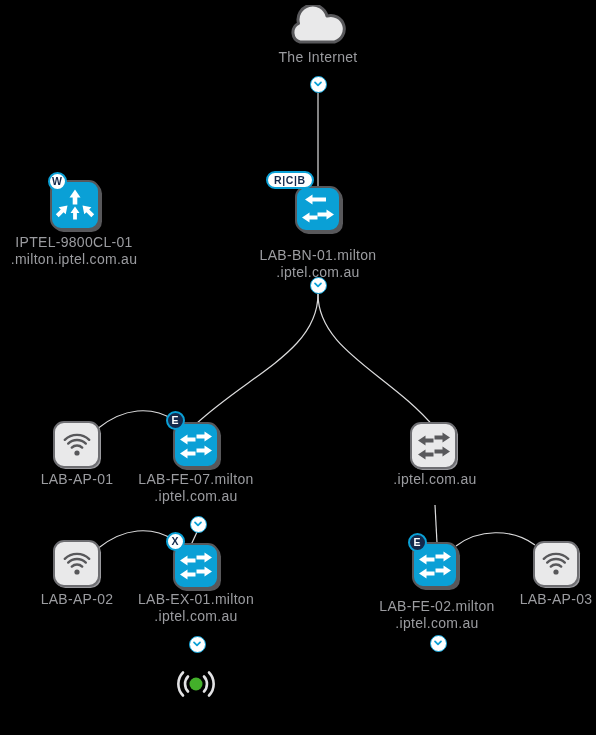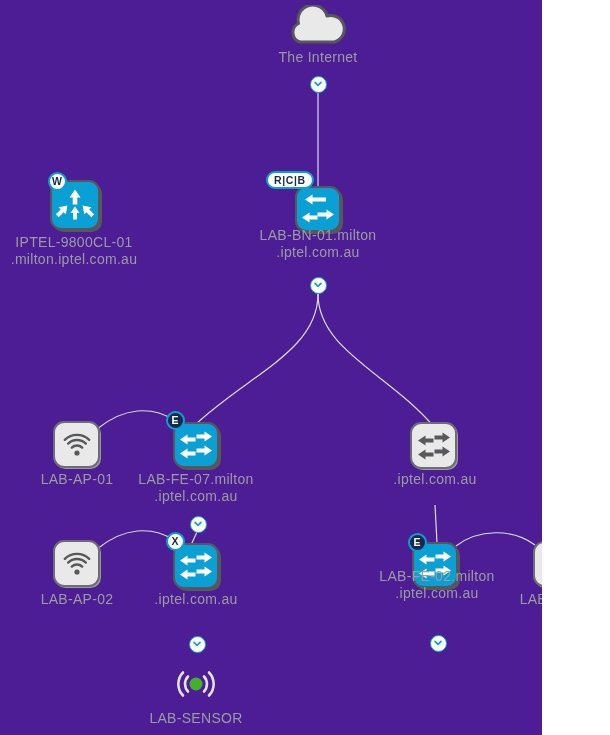--- a/index.html
+++ b/index.html
@@ -1,17 +1,17 @@
 <!DOCTYPE html>
 <html style="--accent-teal: #0aa0d6; --icon-stroke: #58585b; --icon-gray-fill: #e9e9ea; --link-gray: #dcdcdd; --label-gray: #9b9ca0; --badge-navy: #14294b; --sensor-green: #43b02a;"><head>
 <meta charset="utf-8">
 <style>
   html,body{margin:0;padding:0;background:#fff;}
   #canvas{
-    position:relative;width:542px;height:735px;background:#4c1d95;overflow:hidden;
+    position:relative;width:596px;height:735px;background:#000000;overflow:hidden;
     font-family:"Liberation Sans","DejaVu Sans",sans-serif;
   }
   #canvas svg{display:block;}
   .links{position:absolute;left:0;top:0;z-index:1;}
   .links path{stroke:var(--link-gray,#dcdcdd);stroke-width:1.2;fill:none;}
   .tile{
     position:absolute;z-index:2;box-sizing:border-box;
     border:2px solid var(--icon-stroke,#58585b);
     border-radius:11px;
     box-shadow:2.5px 2.5px 0 -0.5px var(--icon-stroke,#58585b);
@@ -108,21 +108,21 @@
   </div>
 
   <div class="tile" style="left:295px;top:186px;width:46px;height:46px">
     <svg class="glyph-fill" viewBox="0 0 40 40">
       <path d="M7,10.5 l7.5,-5 v3 h13.5 v4 h-13.5 v3 z"></path>
       <path d="M4,28.5 l7.5,-5 v3 h8 v4 h-8 v3 z"></path>
       <path d="M36,25.5 l-7.5,-5 v3 h-9 v4 h9 v3 z"></path>
     </svg>
   </div>
   <div class="pill" style="left:266px;top:171px">R|C|B</div>
-  <div class="lbl" style="left:238px;top:227px;width:160px">
+  <div class="lbl" style="left:238px;top:247px;width:160px">
     <span>LAB-BN-01.milton</span>
     <span>.iptel.com.au</span>
   </div>
   <div class="chev" style="left:309.5px;top:276.5px">
     <svg viewBox="0 0 14 14">
         <polyline points="3.5,5 7,8.5 10.5,5"></polyline>
       </svg>
   </div>
 
   <div class="tile gray" style="left:53px;top:421px;width:47px;height:47px">
@@ -183,38 +183,39 @@
   <div class="tile" style="left:173px;top:543px;width:46px;height:46px">
     <svg class="glyph-fill" viewBox="0 0 40 40">
       <path d="M4,14.5 l7.5,-5 v3 h8 v4 h-8 v3 z"></path>
       <path d="M36,11.5 l-7.5,-5 v3 h-8 v4 h8 v3 z"></path>
       <path d="M4,28.5 l7.5,-5 v3 h8 v4 h-8 v3 z"></path>
       <path d="M36,25.5 l-7.5,-5 v3 h-8 v4 h8 v3 z"></path>
     </svg>
   </div>
   <div class="badge" style="left:165.5px;top:531.5px">X</div>
   <div class="lbl" style="left:116px;top:591px;width:160px">
+    <span>LAB-EX-01.milton</span>
     <span>.iptel.com.au</span>
   </div>
   <div class="chev" style="left:188.5px;top:635.5px">
     <svg viewBox="0 0 14 14">
         <polyline points="3.5,5 7,8.5 10.5,5"></polyline>
       </svg>
   </div>
 
   <div class="tile" style="left:412px;top:542px;width:46px;height:46px">
     <svg class="glyph-fill" viewBox="0 0 40 40">
       <path d="M4,14.5 l7.5,-5 v3 h8 v4 h-8 v3 z"></path>
       <path d="M36,11.5 l-7.5,-5 v3 h-8 v4 h8 v3 z"></path>
       <path d="M4,28.5 l7.5,-5 v3 h8 v4 h-8 v3 z"></path>
       <path d="M36,25.5 l-7.5,-5 v3 h-8 v4 h8 v3 z"></path>
     </svg>
   </div>
   <div class="badge dark" style="left:407.5px;top:532.5px">E</div>
-  <div class="lbl" style="left:357px;top:568px;width:160px">
+  <div class="lbl" style="left:357px;top:598px;width:160px">
     <span>LAB-FE-02.milton</span>
     <span>.iptel.com.au</span>
   </div>
   <div class="chev" style="left:429.5px;top:634.5px">
     <svg viewBox="0 0 14 14">
         <polyline points="3.5,5 7,8.5 10.5,5"></polyline>
       </svg>
   </div>
 
   <div class="tile gray" style="left:533px;top:541px;width:46px;height:46px">
@@ -229,17 +230,14 @@
     <span>LAB-AP-03</span>
   </div>
 
   <svg class="sensor" style="left:163px;top:662px" width="66" height="44" viewBox="0 0 66 44">
     <path class="arc" d="M25,14.5 a11,11 0 0 0 0,15"></path>
     <path class="arc" d="M20,10.5 a16.5,16.5 0 0 0 0,23"></path>
     <circle cx="33" cy="22" r="6.5"></circle>
     <path class="arc" d="M41,14.5 a11,11 0 0 1 0,15"></path>
     <path class="arc" d="M46,10.5 a16.5,16.5 0 0 1 0,23"></path>
   </svg>
-  <div class="lbl" style="left:116px;top:710px;width:160px">
-    <span>LAB-SENSOR</span>
-  </div>
 
 </div>
 
 </body></html>

